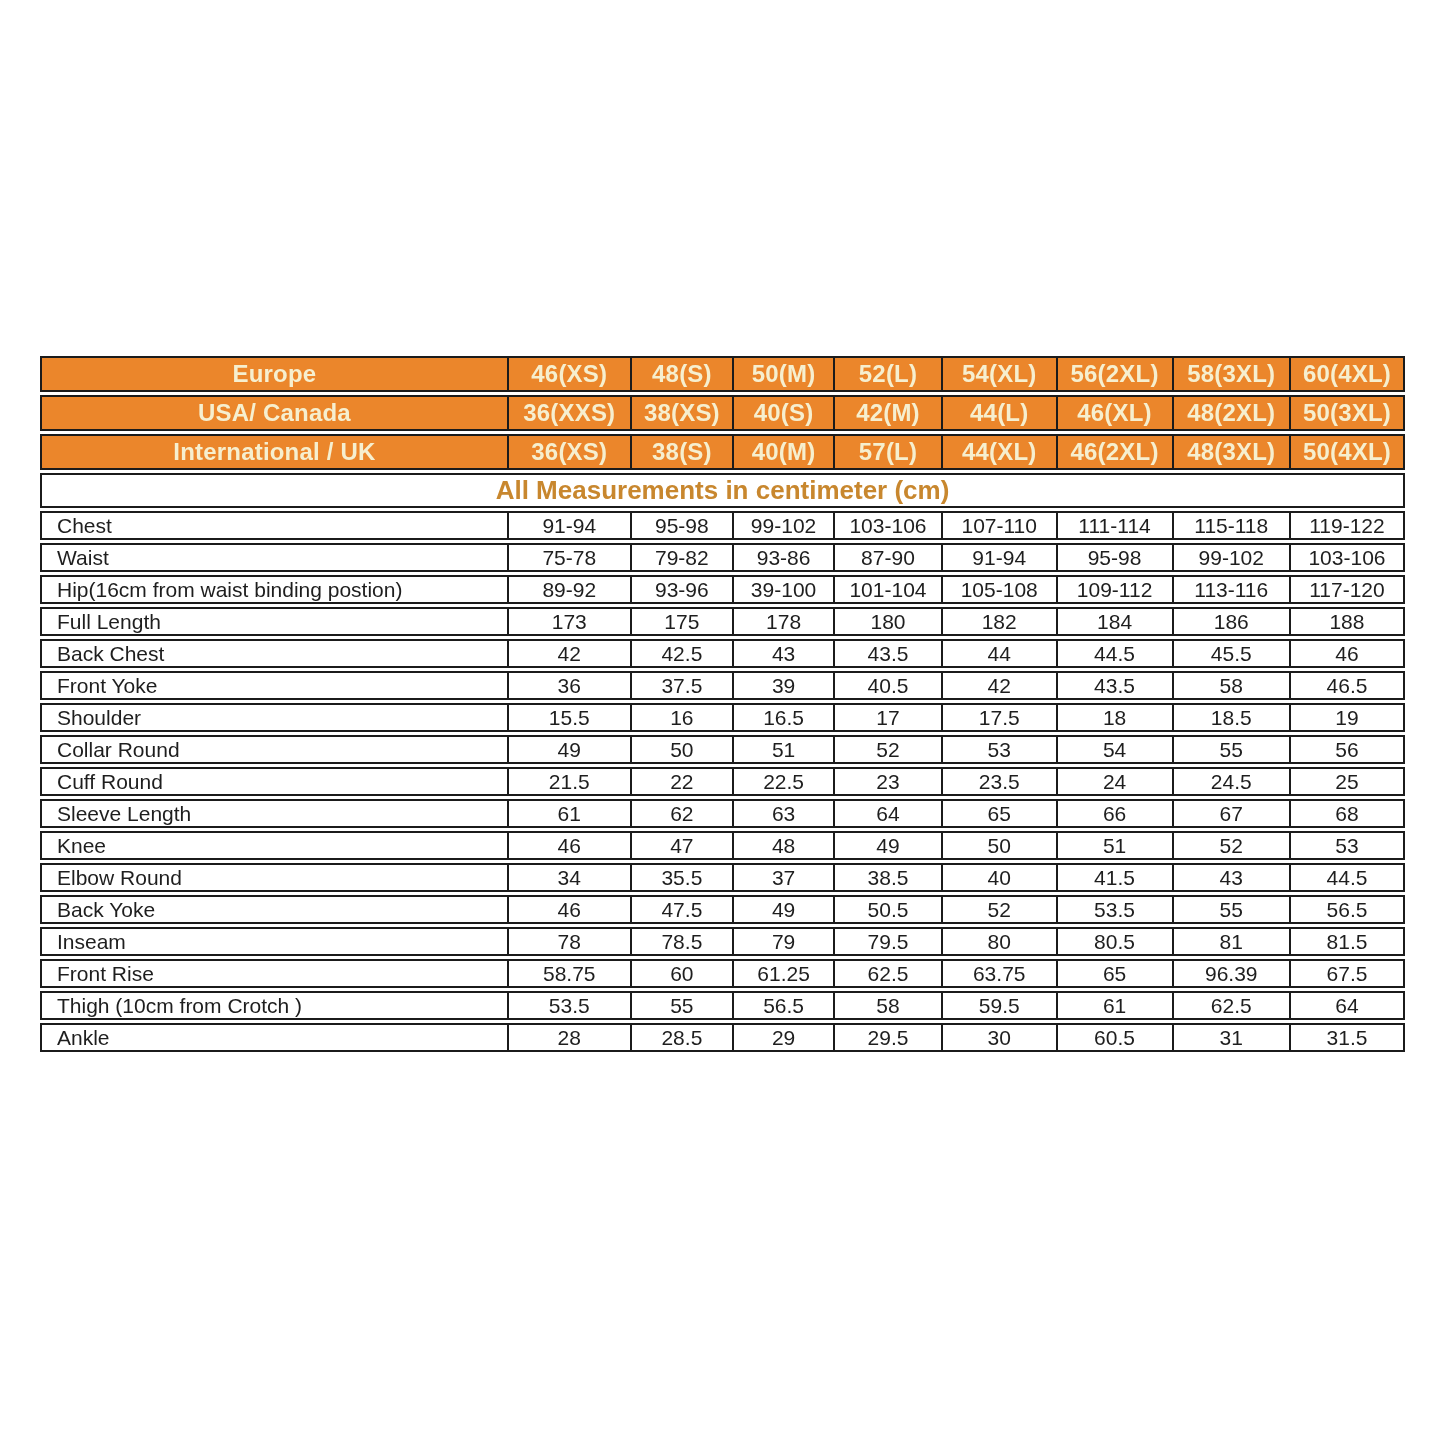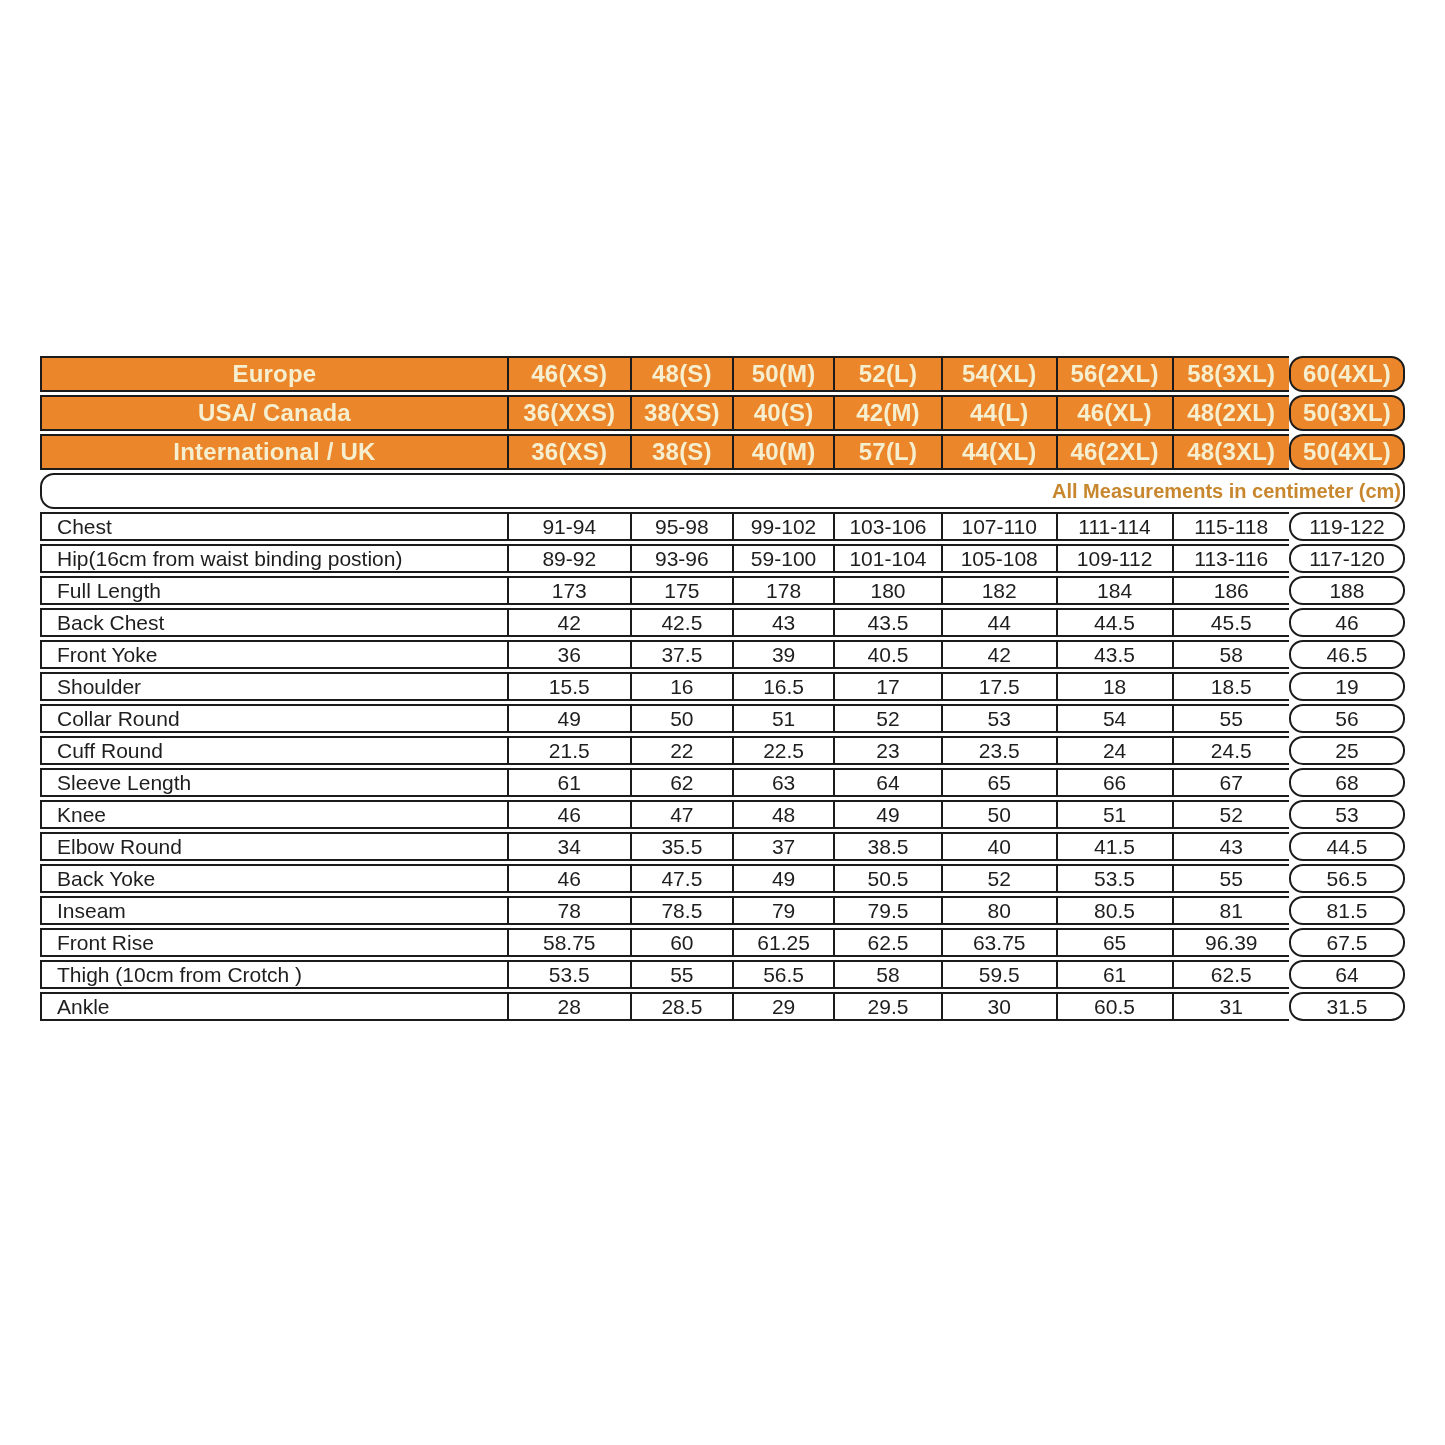--- a/index.html
+++ b/index.html
@@ -32,40 +32,39 @@
   .size-table th,.size-table td{
     border-top:2px solid var(--border);
     border-bottom:2px solid var(--border);
     border-left:2px solid var(--border);
     padding:0 2px;
     overflow:hidden;
     white-space:nowrap;
   }
   .size-table th:last-child,.size-table td:last-child{
     border-right:2px solid var(--border);
-    border-radius:14px;
   }
   
   .size-table th.hdr{
     background:var(--header-bg);
     color:var(--header-text);
     font-weight:bold;
     font-size:24px;
     text-align:center;
     height:36px;
     letter-spacing:0.2px;
     margin-left:36px;
   }
   
   .size-table td.units-note{
-    text-align:right;
+    text-align:center;
     color:var(--subtitle-text);
     font-weight:bold;
-    font-size:20px;
-    height:36px;
+    font-size:26px;
+    height:28px;
     background:#fff;
   }
   
   .size-table td.measure-label{
     text-align:left;
     padding-left:15px;
     font-size:21px;
     color:var(--cell-text);
     height:29px;
     background:#fff;
@@ -141,24 +140,35 @@
           <td class="value">91-94</td>
           <td class="value">95-98</td>
           <td class="value">99-102</td>
           <td class="value">103-106</td>
           <td class="value">107-110</td>
           <td class="value">111-114</td>
           <td class="value">115-118</td>
           <td class="value">119-122</td>
         </tr>
         <tr>
+          <td class="measure-label">Waist</td>
+          <td class="value">75-78</td>
+          <td class="value">79-82</td>
+          <td class="value">93-86</td>
+          <td class="value">87-90</td>
+          <td class="value">91-94</td>
+          <td class="value">95-98</td>
+          <td class="value">99-102</td>
+          <td class="value">103-106</td>
+        </tr>
+        <tr>
           <td class="measure-label">Hip(16cm from waist binding postion)</td>
           <td class="value">89-92</td>
           <td class="value">93-96</td>
-          <td class="value">59-100</td>
+          <td class="value">39-100</td>
           <td class="value">101-104</td>
           <td class="value">105-108</td>
           <td class="value">109-112</td>
           <td class="value">113-116</td>
           <td class="value">117-120</td>
         </tr>
         <tr>
           <td class="measure-label">Full Length</td>
           <td class="value">173</td>
           <td class="value">175</td>

